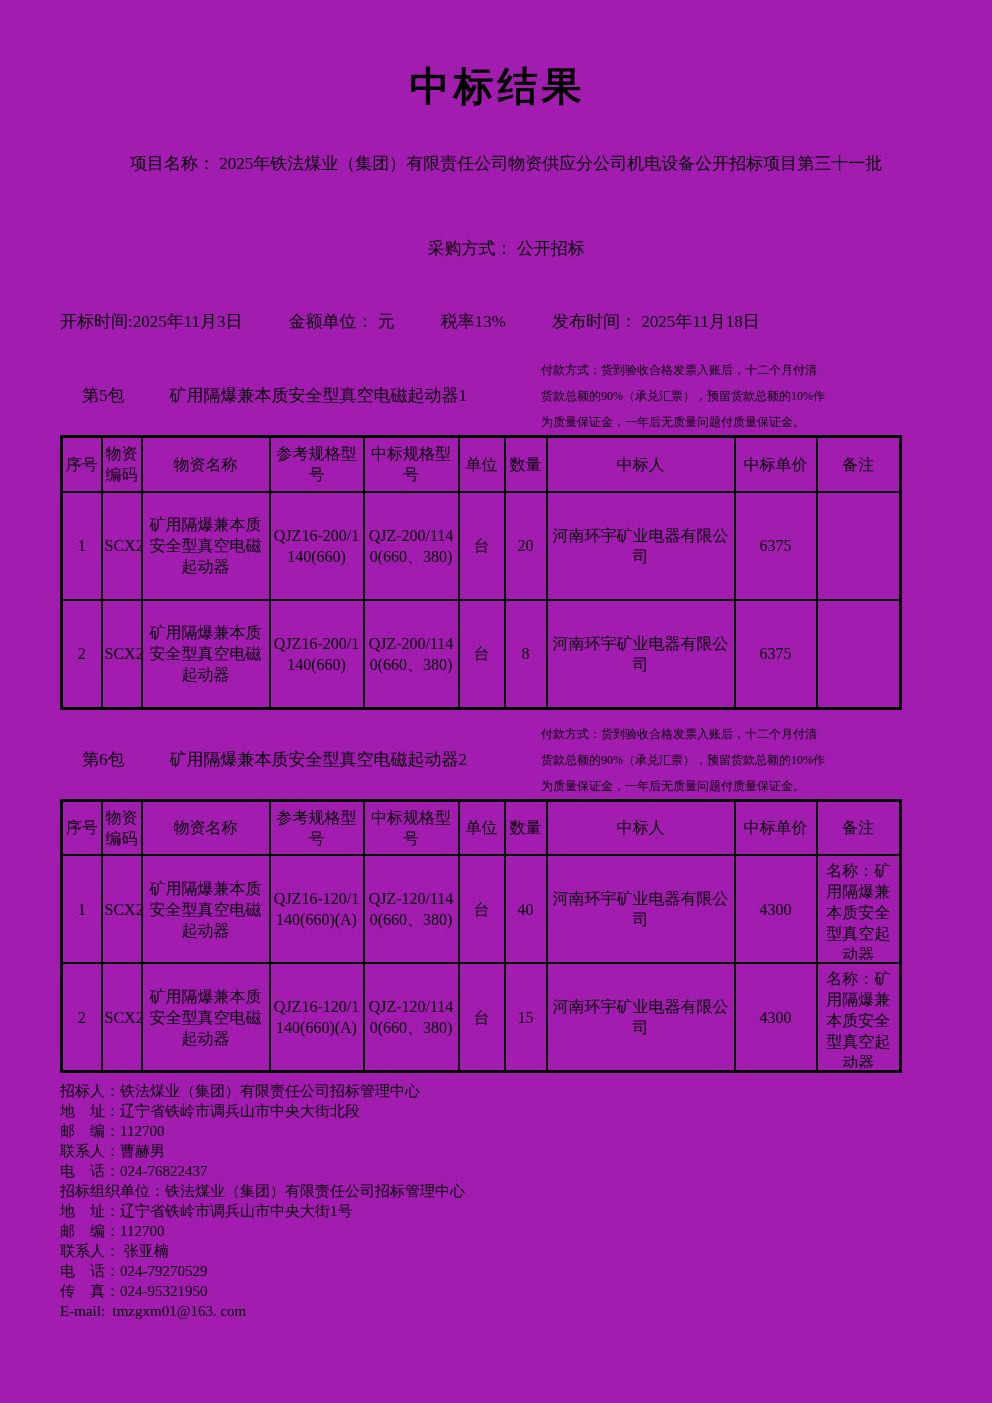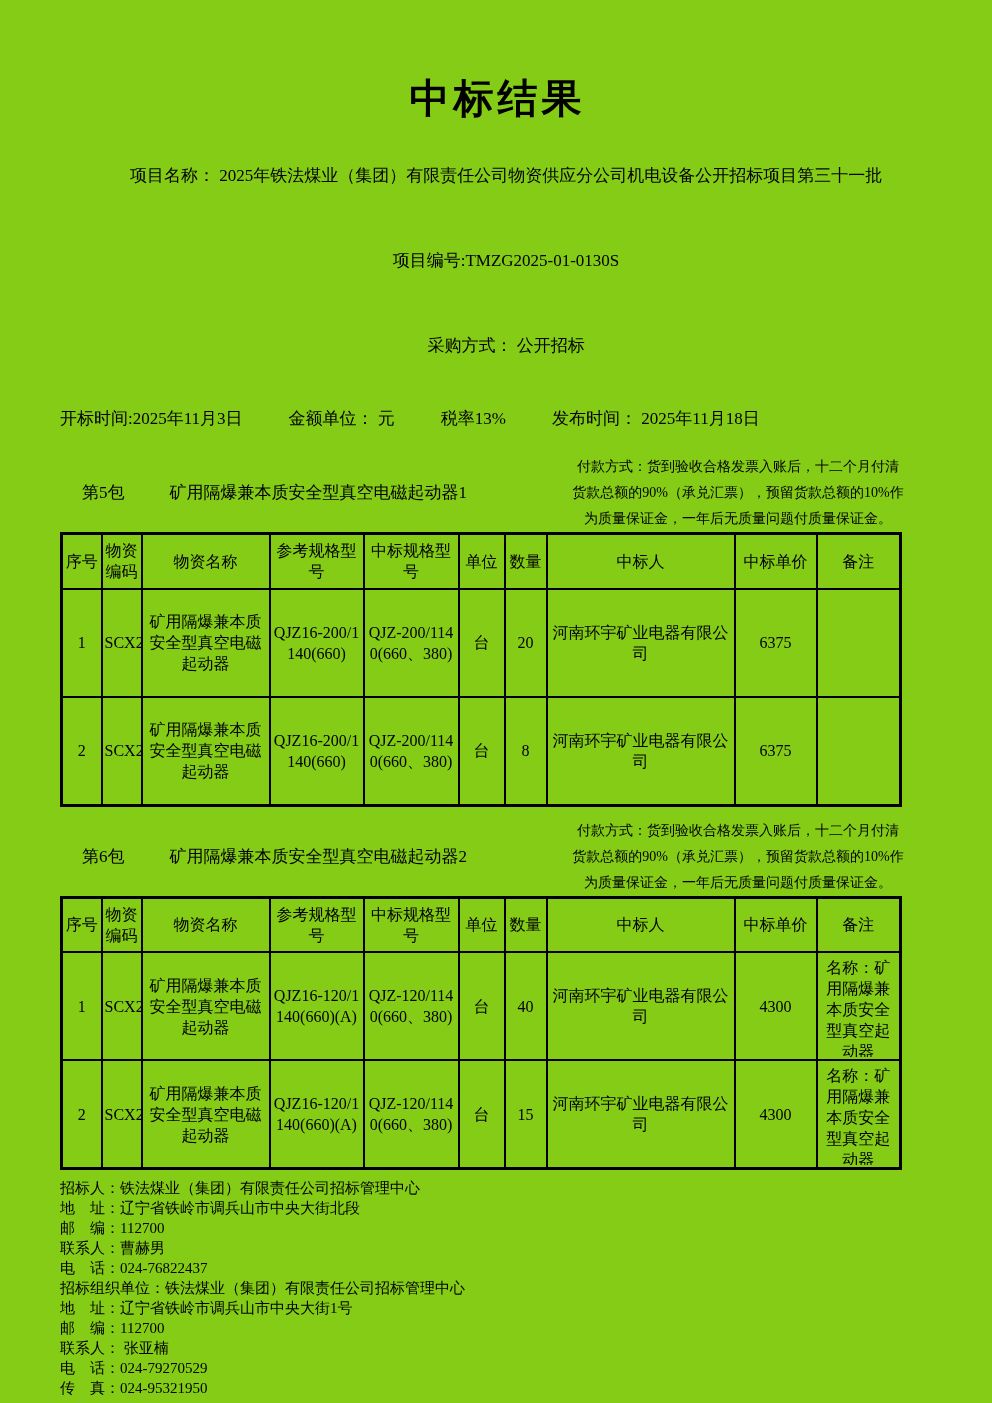--- a/index.html
+++ b/index.html
@@ -1,37 +1,37 @@
 <!DOCTYPE html>
 <html><head>
 <meta charset="utf-8">
 <style>
   html,body{margin:0;padding:0;background:#ffffff;}
   .page{
     width:992px;height:1403px;box-sizing:border-box;
-    padding:12px 57px 0 60px;overflow:hidden;
-    background:#84cc16;color:#000000;
+    padding:0 57px 0 60px;overflow:hidden;
+    background:#a21caf;color:#000000;
     font-family:"Liberation Serif","DejaVu Serif",serif;
   }
   .doc-title{
     margin:62px 0 0;text-align:center;
     font-size:40px;font-weight:700;line-height:50px;letter-spacing:4px;
   }
   .info-line{margin-top:19px;font-size:17px;line-height:22px;white-space:pre;text-align:center;}
   .meta-line{display:flex;gap:46px;margin-top:29px;}
   .lbl{white-space:pre;}
   .val{white-space:pre;}
   .pkg-row{display:flex;align-items:center;}
   .pkg-row.first{margin-top:24px;}
   .pkg-row.second{margin-top:11px;}
   .pkg-left{display:flex;align-items:center;gap:45px;padding-left:22px;font-size:17px;line-height:22px;}
   .payment{
     margin-left:auto;width:394px;
-    font-size:14px;line-height:26px;
-    white-space:pre-line;text-align:center;
+    font-size:12px;line-height:26px;
+    white-space:pre-line;
   }
   .bid-table{
     border-collapse:collapse;table-layout:fixed;width:839px;
     border:3px solid #000000;
   }
   .bid-table th,.bid-table td{
     border:2px solid #000000;text-align:center;vertical-align:middle;
     font-size:16px;font-weight:normal;padding:2px;line-height:21px;
     overflow:hidden;
   }
@@ -53,23 +53,20 @@
 <body>
 
 <div class="page">
 
   <h1 class="doc-title">中标结果</h1>
 
   <div class="info-line">
     <span class="lbl">项目名称： </span><span class="val">2025年铁法煤业（集团）有限责任公司物资供应分公司机电设备公开招标项目第三十一批</span>
   </div>
 
-  <div class="info-line">
-    <span class="lbl">项目编号:</span><span class="val">TMZG2025-01-0130S</span>
-  </div>
 
   <div class="info-line">
     <span class="lbl">采购方式： </span><span class="val">公开招标</span>
   </div>
 
   <div class="info-line meta-line">
     <span><span class="lbl">开标时间:</span><span class="val">2025年11月3日</span></span>
     <span><span class="lbl">金额单位： </span><span class="val">元</span></span>
     <span>税率13%</span>
     <span><span class="lbl">发布时间： </span><span class="val">2025年11月18日</span></span>

